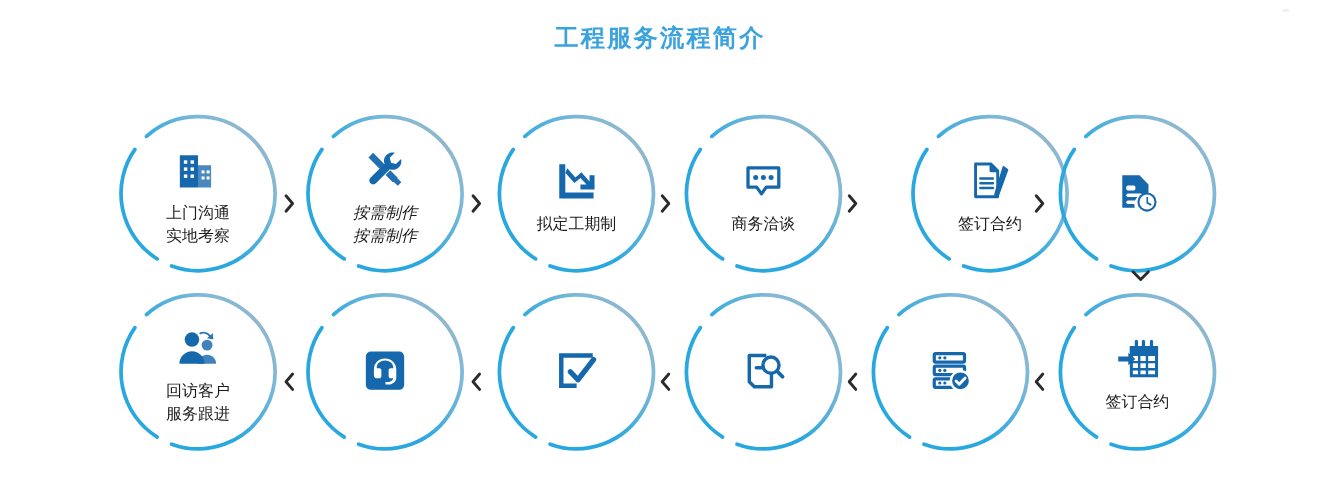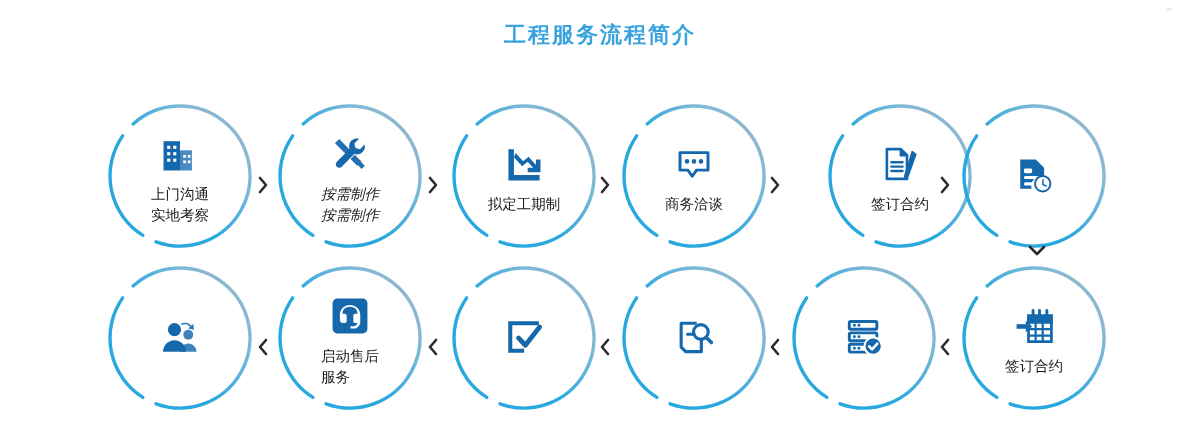--- a/index.html
+++ b/index.html
@@ -352,20 +352,24 @@
       <div class="node-inner">
         <div class="icon">
           <svg viewBox="0 0 48 48" width="44" height="44" fill="currentColor" aria-hidden="true">
             <circle cx="18" cy="16" r="7.2"></circle>
             <path d="M5.5 40c0-7 5.6-12.5 12.5-12.5S30.5 33 30.5 40z"></path>
             <circle cx="33" cy="21.5" r="5.4" opacity=".82"></circle>
             <path d="M24 40c0-5 4-9 9-9s9 4 9 9z" opacity=".82"></path>
             <path d="M25 9.5a9 9 0 0 1 11.4 2.2l2.2-2.1.6 6.4-6.3-1.2 2-1.9A6.4 6.4 0 0 0 26.2 11z" opacity=".9"></path>
           </svg>
         </div>
+        <div class="label">
+          <span>回访客户</span>
+          <span class="l2">服务跟进</span>
+        </div>
       </div>
     </div>
 
     <div class="chev chev-row2" style="left:252px;">
       <svg viewBox="0 0 22 22" width="22" height="22" fill="none" stroke="currentColor" stroke-width="2.6" stroke-linecap="round" stroke-linejoin="round">
           <path d="M14 4l-6 7 6 7"></path>
         </svg>
     </div>
 
     <div class="node" style="left:274px;">
@@ -382,24 +386,20 @@
          <path d="M 29.16 23.98 A 70 70 0 1 1 52.06 141.78" fill="none" stroke="url(#rg7)" stroke-width="3.4" stroke-linecap="round"></path>
          <path d="M 38.91 135.36 A 70 70 0 0 1 18.66 35.85" fill="none" stroke="#29a8e0" stroke-width="3.4" stroke-linecap="round"></path>
        </svg>
         </div>
       <div class="node-inner">
         <div class="icon">
           <svg viewBox="0 0 48 48" width="44" height="44" fill="currentColor" aria-hidden="true">
             <rect x="5" y="5" width="38" height="38" rx="5"></rect>
             <path d="M24 12c-6.2 0-11 4.7-11 10.6v6.1c0 1.6 1.3 2.9 2.9 2.9h2.4c1.2 0 2.1-.9 2.1-2.1v-5.8c0-1.2-.9-2.1-2.1-2.1h-2.5v-.4C15.8 17 19.5 14 24 14s8.2 3 8.2 7.2v.4h-2.5c-1.2 0-2.1.9-2.1 2.1v5.8c0 1.2.9 2.1 2.1 2.1h2.5c-.4 2-2.3 3.5-4.6 3.5h-3.1v2.6h3.1c4.2 0 7.6-3.1 7.6-7v-8.1C35.2 16.7 30.2 12 24 12z" fill="#fff"></path>
           </svg>
-        </div>
-        <div class="label lalign">
-          <span>启动售后</span>
-          <span class="l2">服务</span>
         </div>
       </div>
     </div>
 
     <div class="chev chev-row2" style="left:422px;">
       <svg viewBox="0 0 22 22" width="22" height="22" fill="none" stroke="currentColor" stroke-width="2.6" stroke-linecap="round" stroke-linejoin="round">
           <path d="M14 4l-6 7 6 7"></path>
         </svg>
     </div>
 

